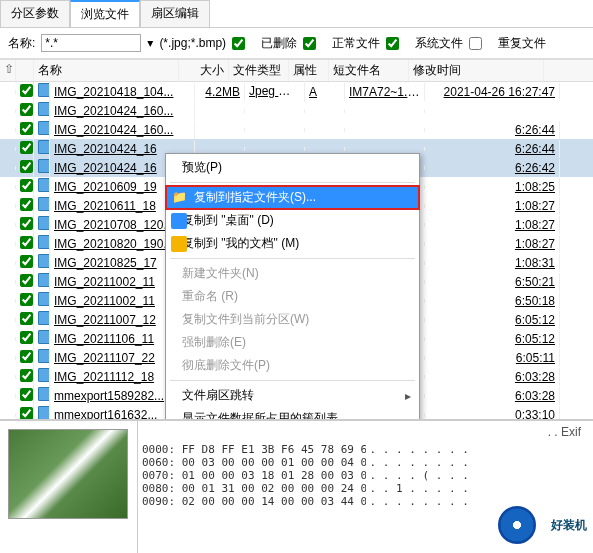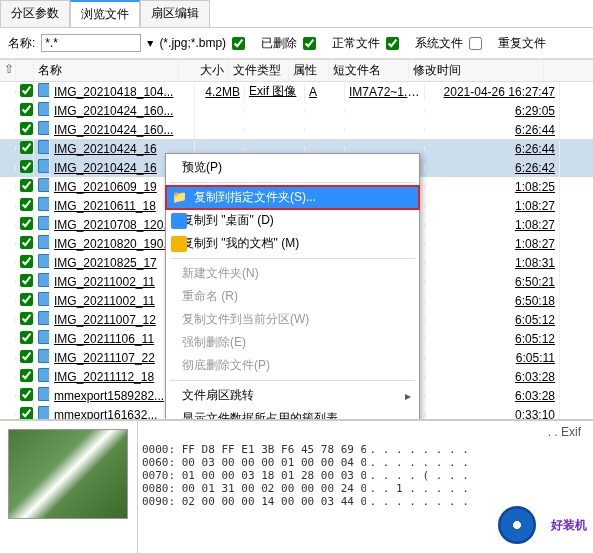--- a/index.html
+++ b/index.html
@@ -32,21 +32,21 @@
 .ctx-item.hl { background:#2e90ff; color:#fff; border:2px solid #d22; margin:-1px; padding:2px 7px 2px 27px;}
 .ctx-item.disabled { color:#999; }
 .ctx-sep { height:1px; background:#ddd; margin:3px 4px;}
 .ctx-icon { position:absolute; left:5px; width:16px; height:16px; }
 .submenu-arrow { margin-left:auto; color:#555;}
 .bottom-pane { display:flex; height:140px; border-top:2px solid #ccc; background:#fff;}
 .thumb { width:138px; padding:8px; border-right:1px solid #ccc; display:flex; align-items:flex-start;}
 .thumb-img { width:120px; height:90px; background:linear-gradient(135deg,#4a7a3a 0%,#6a9a5a 40%,#fff 50%,#5a8a4a 60%,#3a6a2a 100%); border:1px solid #999;}
 .hex { flex:1; font-family:Consolas,monospace; font-size:11px; padding:4px; white-space:pre; color:#333; overflow:hidden;}
 .exif { color:#555; text-align:right; padding:4px 12px 0 0;}
-.watermark { position:absolute; right:6px; bottom:6px; display:flex; align-items:center; gap:12px; font-size:20px; font-weight:bold; color:#6d28d9; z-index:20;}
+.watermark { position:absolute; right:6px; bottom:6px; display:flex; align-items:center; gap:12px; font-size:20px; font-weight:bold; color:#0c4a6e; z-index:20;}
 .wm-circ { width:44px; height:44px; border-radius:50%; background:radial-gradient(circle at 50% 50%, #fff 14%, #1565c0 16%, #1565c0 60%, #0d47a1 62%); border:3px solid #fff;}
 .col-up { width:16px; text-align:center; color:#555;}
 </style>
 </head>
 <body>
 
 <div class="tabs">
 <div class="tab">分区参数</div>
 <div class="tab active">浏览文件</div>
 <div class="tab">扇区编辑</div>
@@ -86,35 +86,34 @@
 <div class="th col-short">短文件名</div>
 <div class="th col-date">修改时间</div>
 </div>
 <div class="table-body" id="tbody">
       <div class="row">
         <div class="td col-up"></div>
         <div class="td col-chk"><input type="checkbox" checked="" style=""></div>
         <div class="td col-icon"><span class="ficon"></span></div>
         <div class="td col-name">IMG_20210418_104...</div>
         <div class="td col-size">4.2MB</div>
-        <div class="td col-type">Exif 图像</div>
+        <div class="td col-type">Jpeg 图像</div>
         <div class="td col-attr">A</div>
         <div class="td col-short">IM7A72~1.J...</div>
         <div class="td col-date" style="text-align:right">2021-04-26 16:27:47</div>
       </div>
       <div class="row">
         <div class="td col-up"></div>
         <div class="td col-chk"><input type="checkbox" checked="" style=""></div>
         <div class="td col-icon"><span class="ficon"></span></div>
         <div class="td col-name">IMG_20210424_160...</div>
         <div class="td col-size"></div>
         <div class="td col-type"></div>
         <div class="td col-attr"></div>
         <div class="td col-short"></div>
-        <div class="td col-date" style="text-align:right">6:29:05</div>
       </div>
       <div class="row">
         <div class="td col-up"></div>
         <div class="td col-chk"><input type="checkbox" checked="" style=""></div>
         <div class="td col-icon"><span class="ficon"></span></div>
         <div class="td col-name">IMG_20210424_160...</div>
         <div class="td col-size"></div>
         <div class="td col-type"></div>
         <div class="td col-attr"></div>
         <div class="td col-short"></div>

